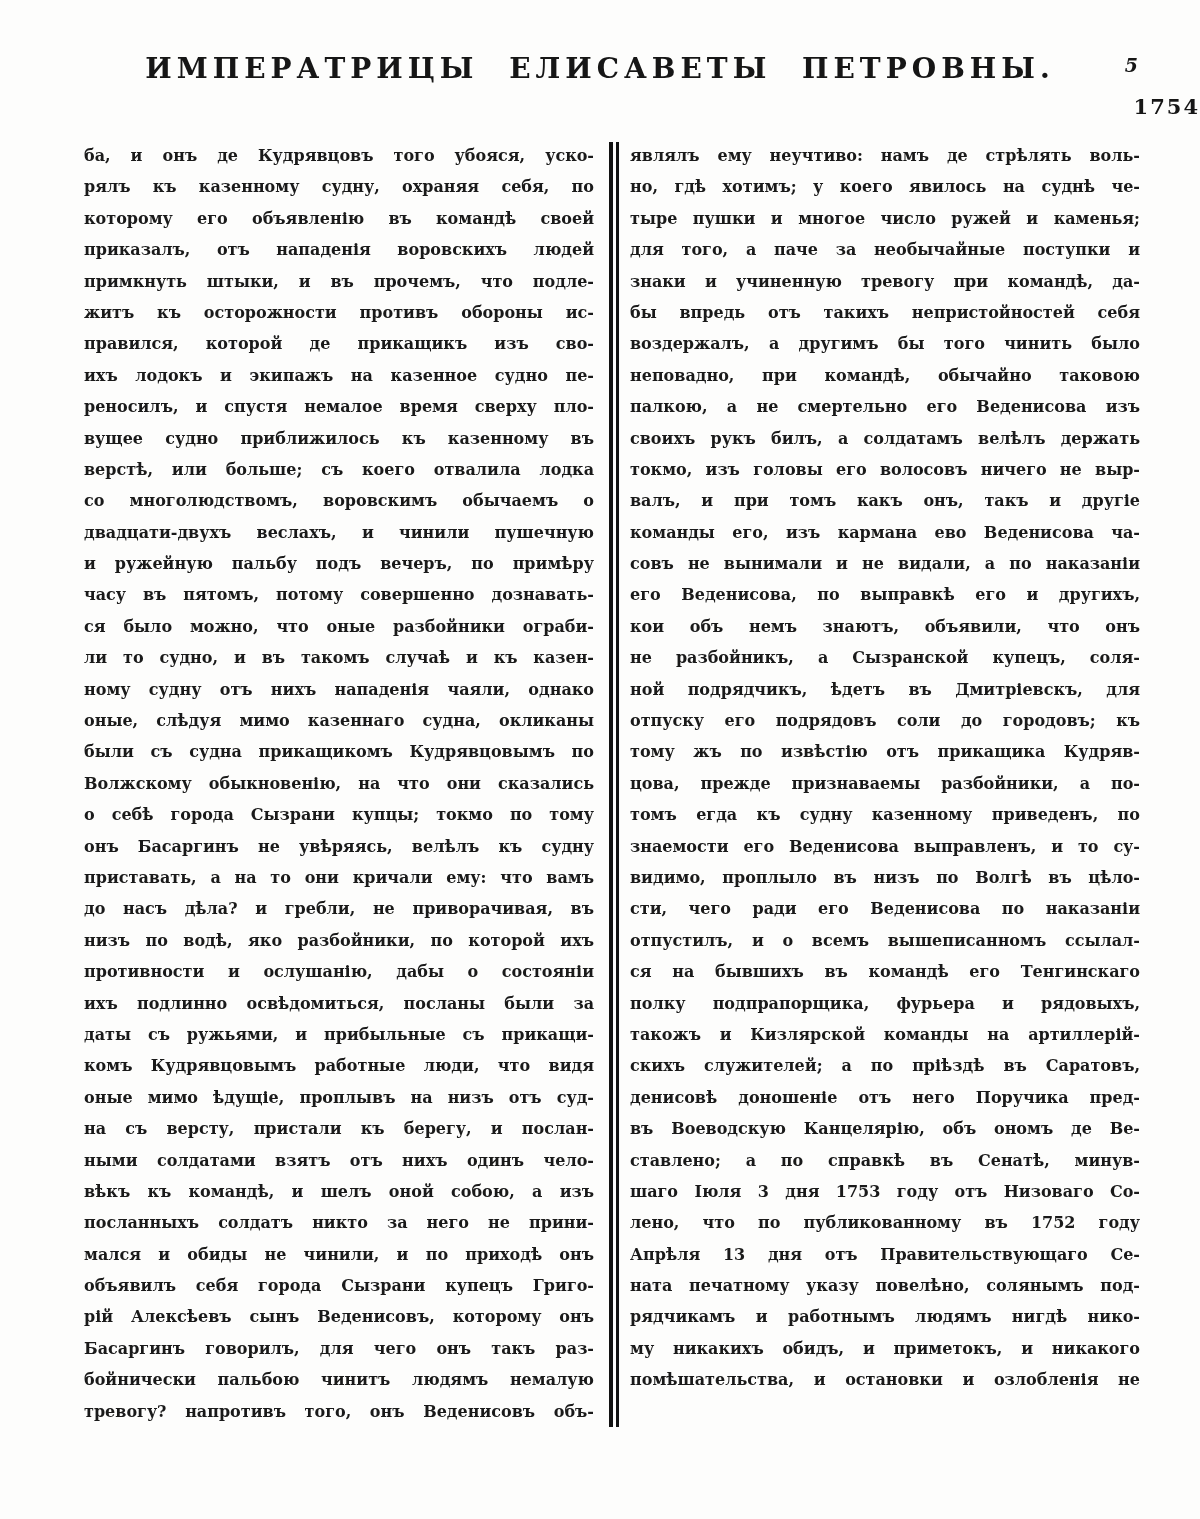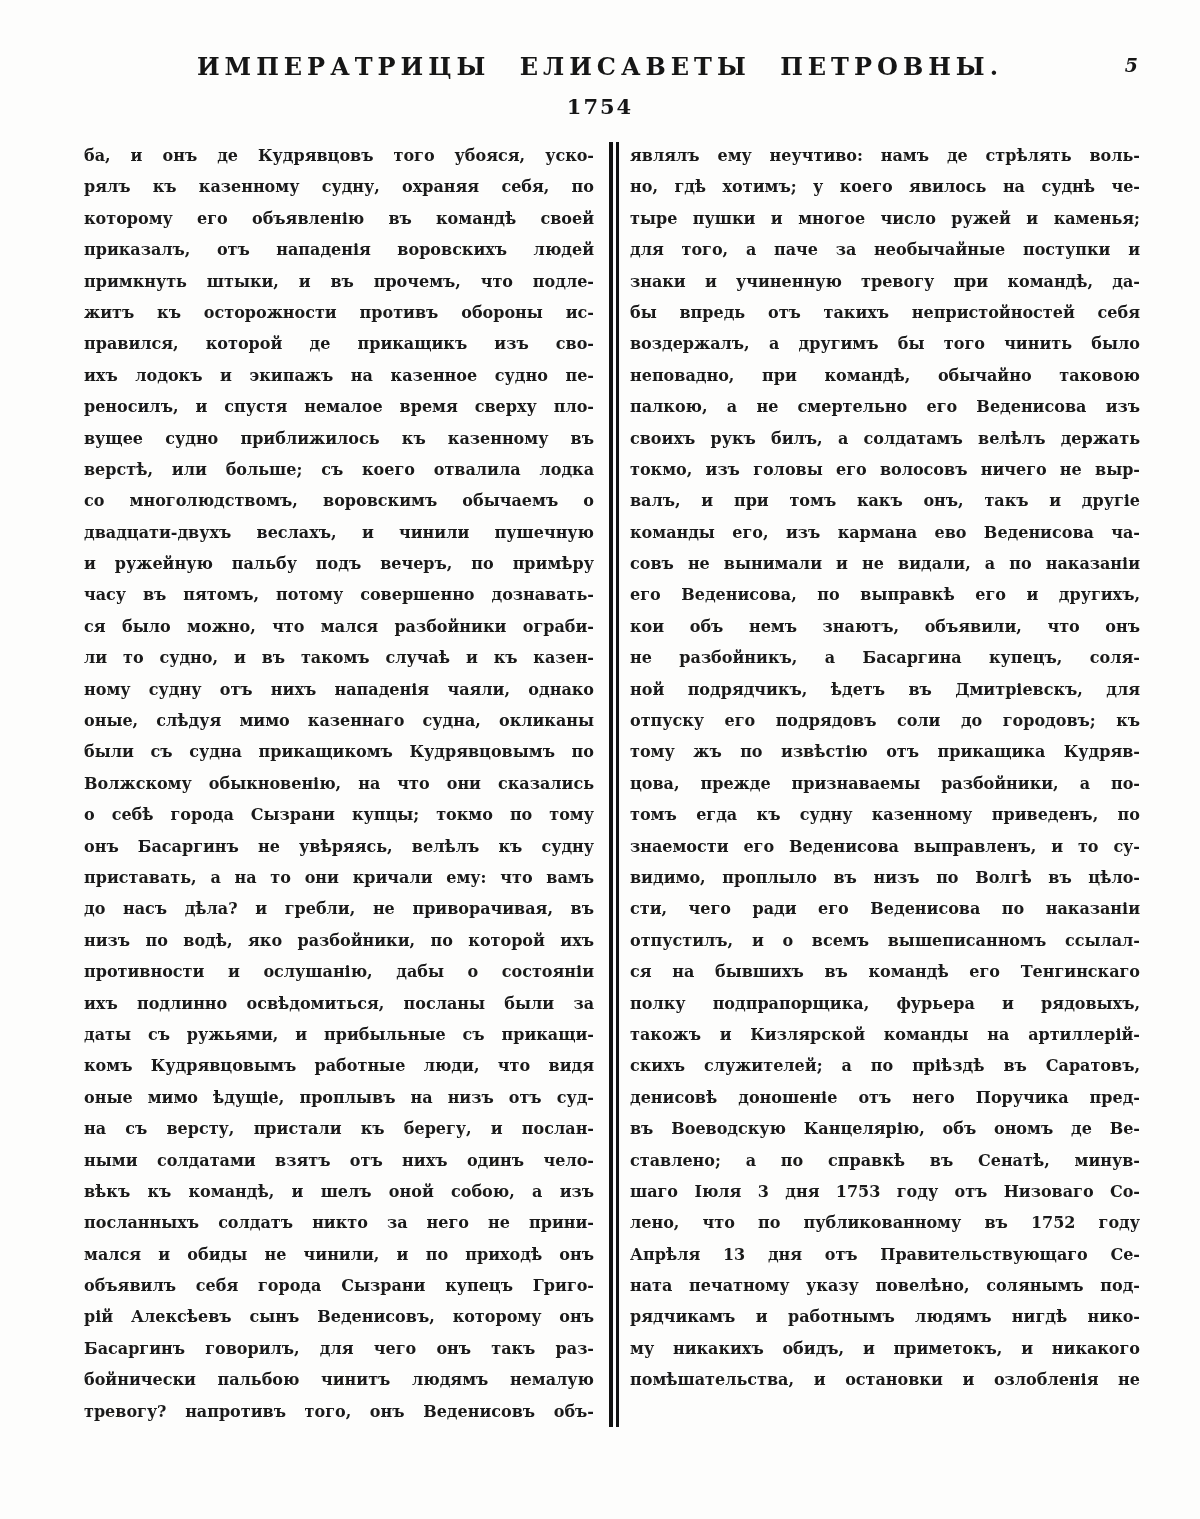--- a/index.html
+++ b/index.html
@@ -17,40 +17,40 @@
     font-family: "DejaVu Serif", "Liberation Serif", serif;
     overflow: hidden;
   }
   
   .running-head {
     position: absolute;
     top: 52px;
     left: 0;
     width: 100%;
     text-align: center;
-    font-size: 24px;
+    font-size: 28px;
     font-weight: bold;
     letter-spacing: 5px;
     word-spacing: 16px;
     white-space: nowrap;
   }
   .page-number {
     position: absolute;
     top: 54px;
     right: 62px;
     font-size: 19px;
     font-weight: bold;
     font-style: italic;
   }
   .year {
     position: absolute;
     top: 94px;
     left: 0;
     width: 100%;
-    text-align: center;
+    text-align: right;
     font-size: 21px;
     font-weight: bold;
     letter-spacing: 2px;
   }
   
   .columns {
     position: absolute;
     top: 140px;
     left: 84px;
     right: 62px;
@@ -102,21 +102,21 @@
         <div class="text-line">житъ къ осторожности противъ обороны ис-</div>
         <div class="text-line">правился, которой де прикащикъ изъ сво-</div>
         <div class="text-line">ихъ лодокъ и экипажъ на казенное судно пе-</div>
         <div class="text-line">реносилъ, и спустя немалое время сверху пло-</div>
         <div class="text-line">вущее судно приближилось къ казенному въ</div>
         <div class="text-line">верстѣ, или больше; съ коего отвалила лодка</div>
         <div class="text-line">со многолюдствомъ, воровскимъ обычаемъ о</div>
         <div class="text-line">двадцати-двухъ веслахъ, и чинили пушечную</div>
         <div class="text-line">и ружейную пальбу подъ вечеръ, по примѣру</div>
         <div class="text-line">часу въ пятомъ, потому совершенно дознавать-</div>
-        <div class="text-line">ся было можно, что мался разбойники ограби-</div>
+        <div class="text-line">ся было можно, что оные разбойники ограби-</div>
         <div class="text-line">ли то судно, и въ такомъ случаѣ и къ казен-</div>
         <div class="text-line">ному судну отъ нихъ нападенія чаяли, однако</div>
         <div class="text-line">оные, слѣдуя мимо казеннаго судна, окликаны</div>
         <div class="text-line">были съ судна прикащикомъ Кудрявцовымъ по</div>
         <div class="text-line">Волжскому обыкновенію, на что они сказались</div>
         <div class="text-line">о себѣ города Сызрани купцы; токмо по тому</div>
         <div class="text-line">онъ Басаргинъ не увѣряясь, велѣлъ къ судну</div>
         <div class="text-line">приставать, а на то они кричали ему: что вамъ</div>
         <div class="text-line">до насъ дѣла? и гребли, не приворачивая, въ</div>
         <div class="text-line">низъ по водѣ, яко разбойники, по которой ихъ</div>
@@ -149,21 +149,21 @@
         <div class="text-line">воздержалъ, а другимъ бы того чинить было</div>
         <div class="text-line">неповадно, при командѣ, обычайно таковою</div>
         <div class="text-line">палкою, а не смертельно его Веденисова изъ</div>
         <div class="text-line">своихъ рукъ билъ, а солдатамъ велѣлъ держать</div>
         <div class="text-line">токмо, изъ головы его волосовъ ничего не выр-</div>
         <div class="text-line">валъ, и при томъ какъ онъ, такъ и другіе</div>
         <div class="text-line">команды его, изъ кармана ево Веденисова ча-</div>
         <div class="text-line">совъ не вынимали и не видали, а по наказаніи</div>
         <div class="text-line">его Веденисова, по выправкѣ его и другихъ,</div>
         <div class="text-line">кои объ немъ знаютъ, объявили, что онъ</div>
-        <div class="text-line">не разбойникъ, а Басаргина купецъ, соля-</div>
+        <div class="text-line">не разбойникъ, а Сызранской купецъ, соля-</div>
         <div class="text-line">ной подрядчикъ, ѣдетъ въ Дмитріевскъ, для</div>
         <div class="text-line">отпуску его подрядовъ соли до городовъ; къ</div>
         <div class="text-line">тому жъ по извѣстію отъ прикащика Кудряв-</div>
         <div class="text-line">цова, прежде признаваемы разбойники, а по-</div>
         <div class="text-line">томъ егда къ судну казенному приведенъ, по</div>
         <div class="text-line">знаемости его Веденисова выправленъ, и то су-</div>
         <div class="text-line">видимо, проплыло въ низъ по Волгѣ въ цѣло-</div>
         <div class="text-line">сти, чего ради его Веденисова по наказаніи</div>
         <div class="text-line">отпустилъ, и о всемъ вышеписанномъ ссылал-</div>
         <div class="text-line">ся на бывшихъ въ командѣ его Тенгинскаго</div>

